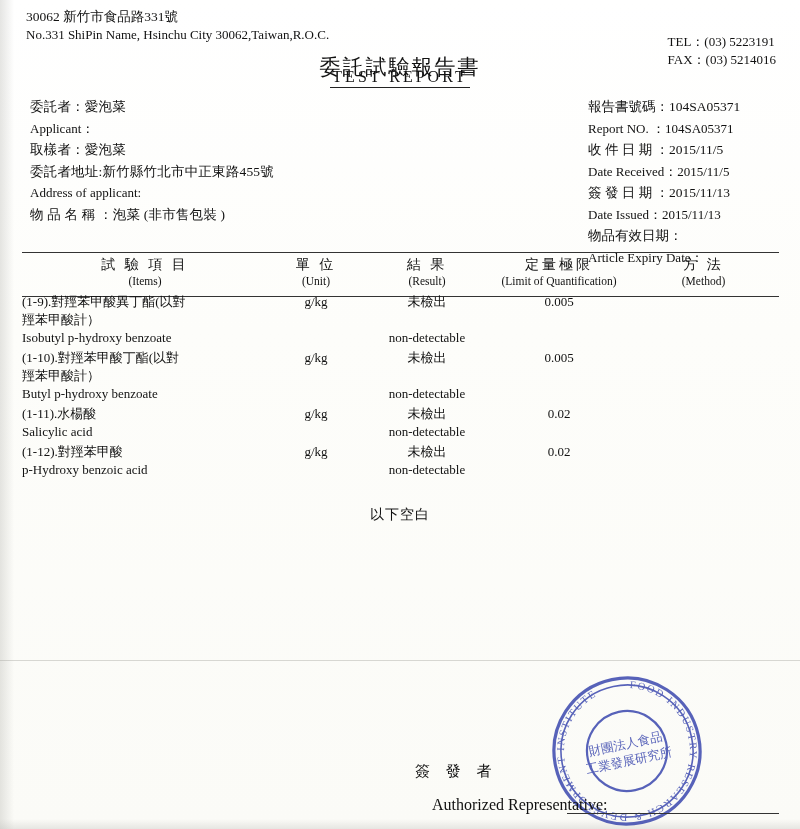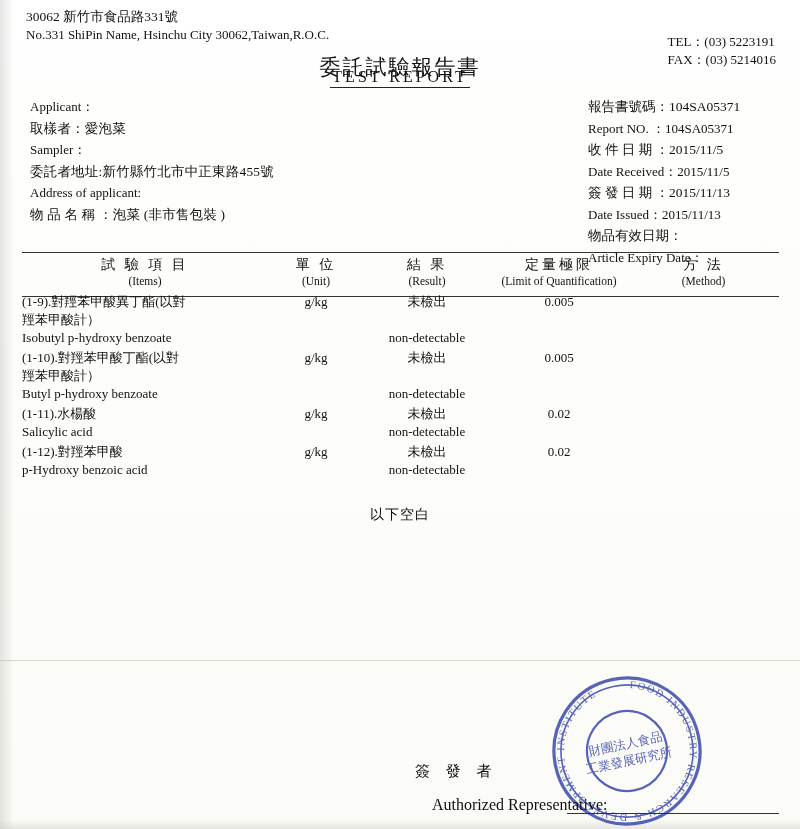--- a/index.html
+++ b/index.html
@@ -189,23 +189,23 @@
 
   <div class="abs hdr-right">
     <div>TEL：(03) 5223191</div>
     <div>FAX：(03) 5214016</div>
   </div>
 
   <div class="abs title-cjk">委託試驗報告書</div>
   <div class="abs title-en"><span>TEST REPORT</span></div>
 
   <div class="abs applicant">
+    <div class="row-cjk">委託者：愛泡菜</div>
     <div class="en">Applicant：</div>
     <div class="row-cjk">取樣者：愛泡菜</div>
-    <div class="en">Sampler：</div>
     <div class="row-cjk">委託者地址:新竹縣竹北市中正東路455號</div>
     <div class="en">Address of applicant:</div>
     <div class="row-cjk">物 品 名 稱 ：泡菜 (非市售包裝 )</div>
   </div>
 
   <div class="abs meta">
     <div>報告書號碼：104SA05371</div>
     <div class="en">Report NO. ：104SA05371</div>
     <div>收 件 日 期 ：2015/11/5</div>
     <div class="en">Date Received：2015/11/5</div>

